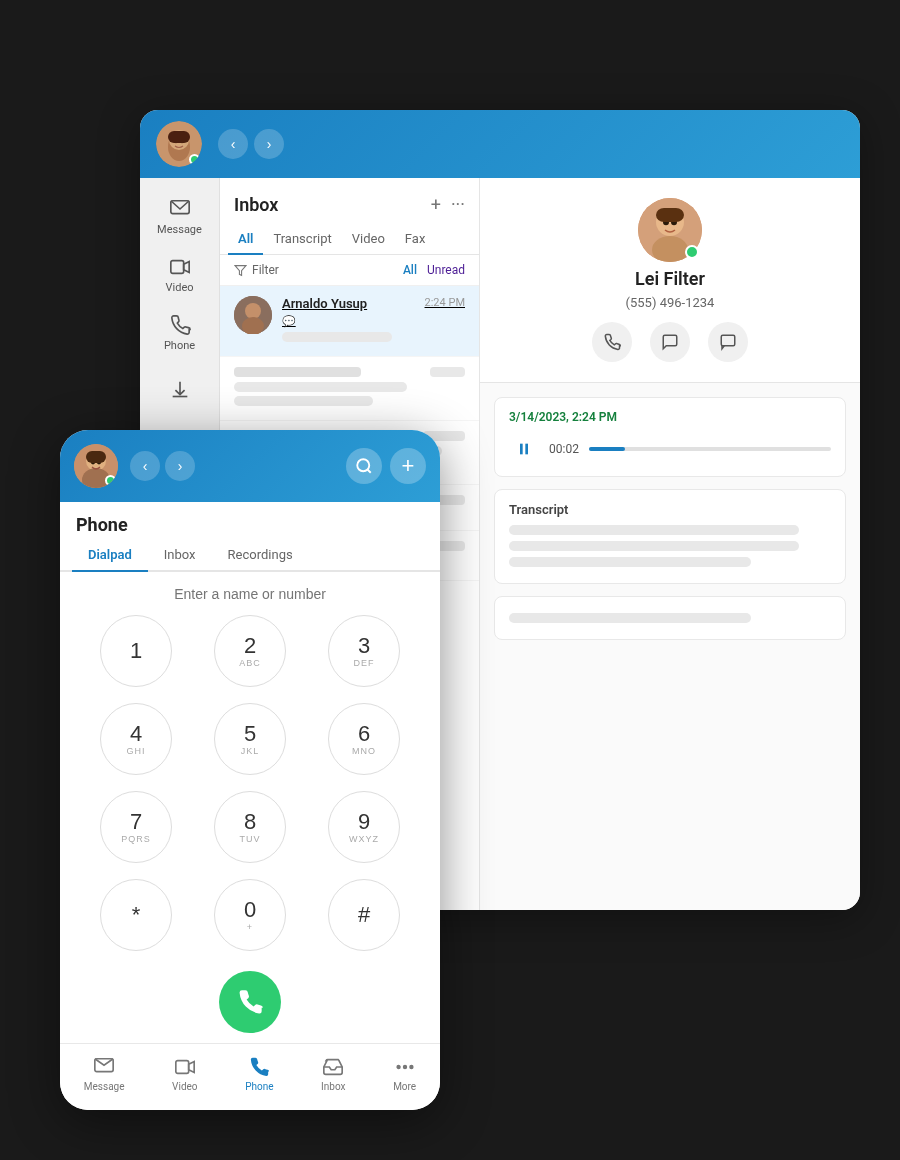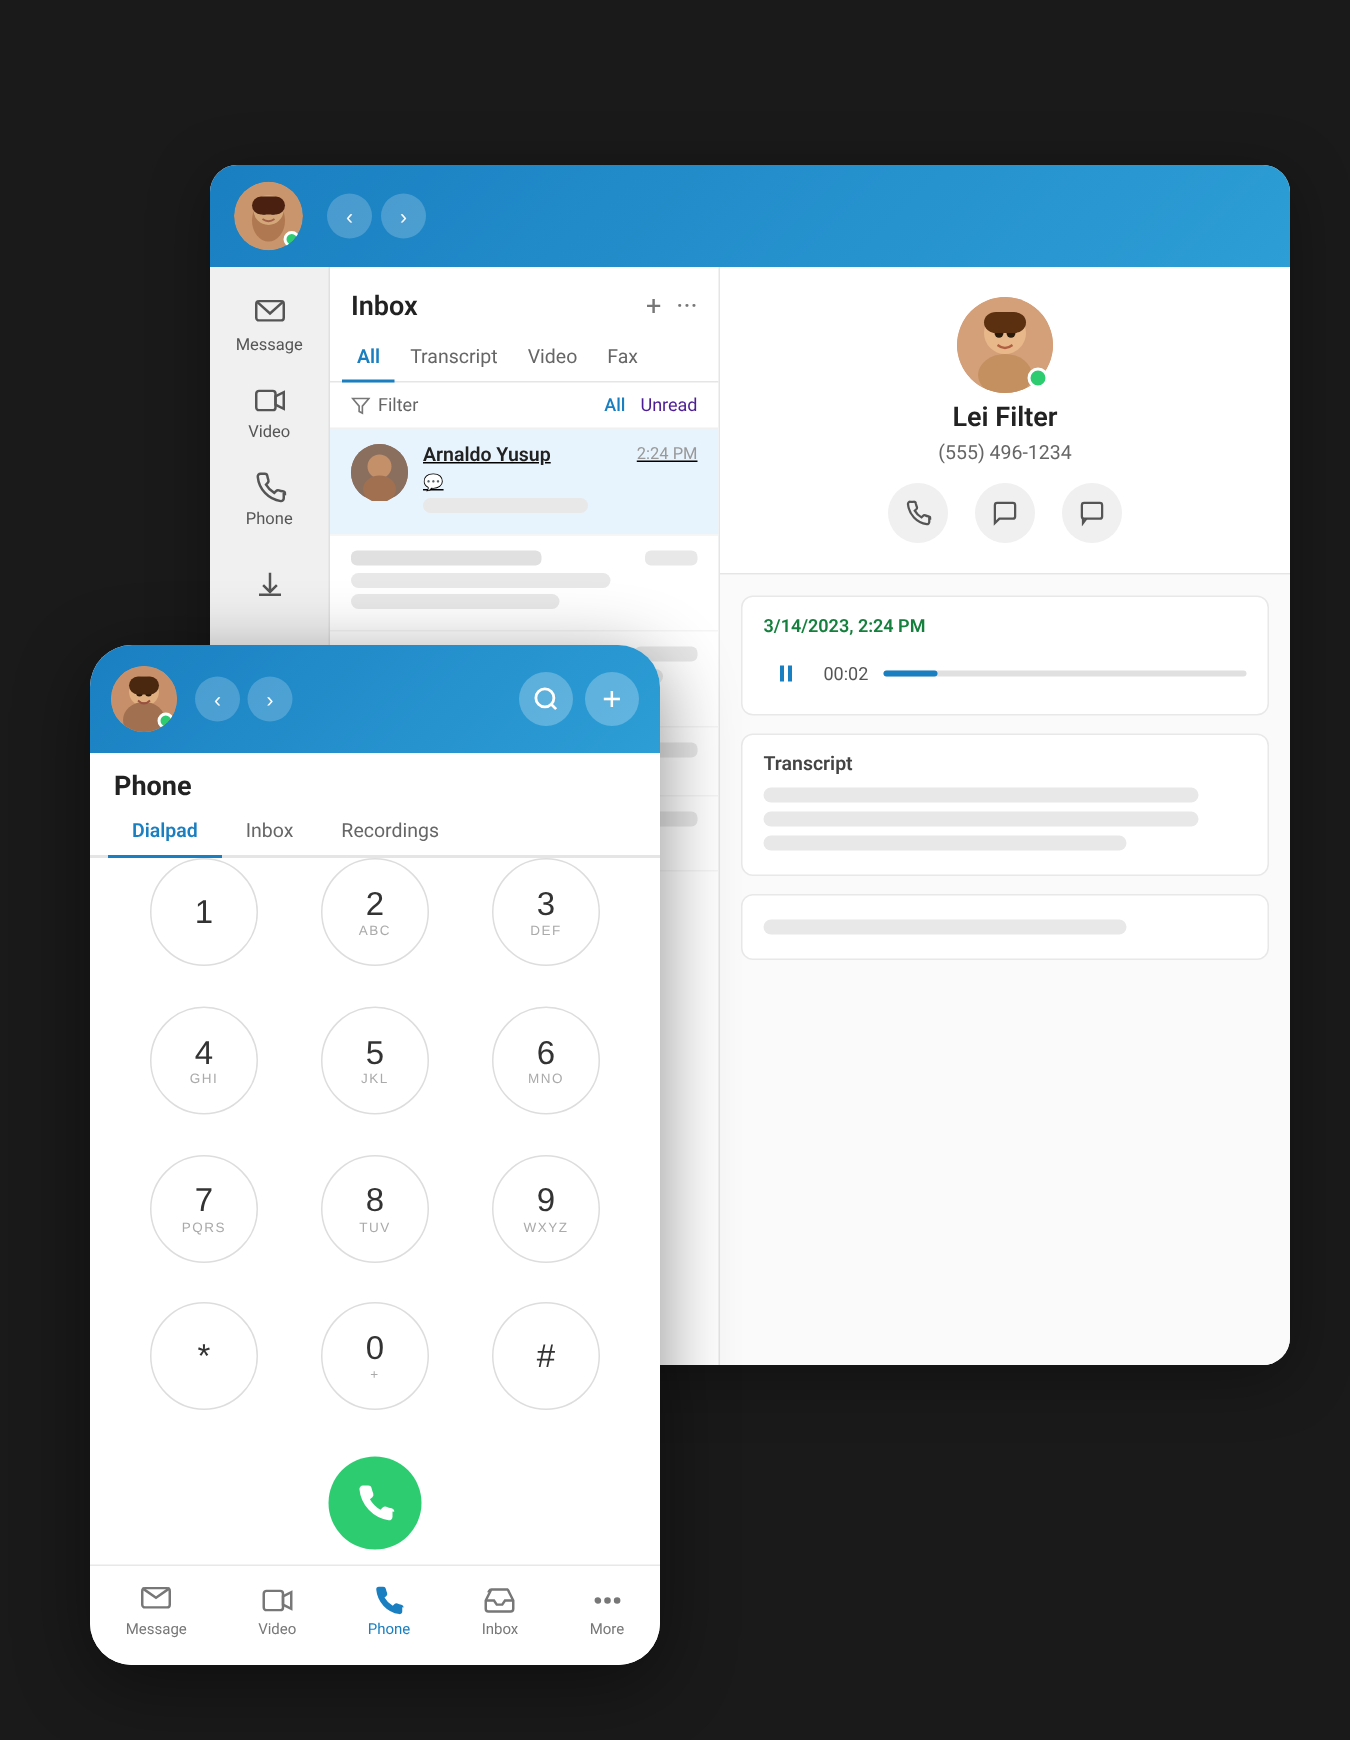--- a/index.html
+++ b/index.html
@@ -860,20 +860,23 @@
     <div class="phone-title-bar">
       <span>Phone</span>
     </div>
 
     <div class="phone-tabs">
       <div class="phone-tab active">Dialpad</div>
       <div class="phone-tab">Inbox</div>
       <div class="phone-tab">Recordings</div>
     </div>
 
+    <div class="phone-input-row">
+      <input class="phone-input" type="text" placeholder="Enter a name or number" style="">
+    </div>
 
     <div class="dialpad">
 
     <button class="dial-key">
           <span class="dial-key-num">1</span>
         </button>
         <button class="dial-key">
           <span class="dial-key-num">2</span>
           <span class="dial-key-sub">ABC</span>
         </button>

